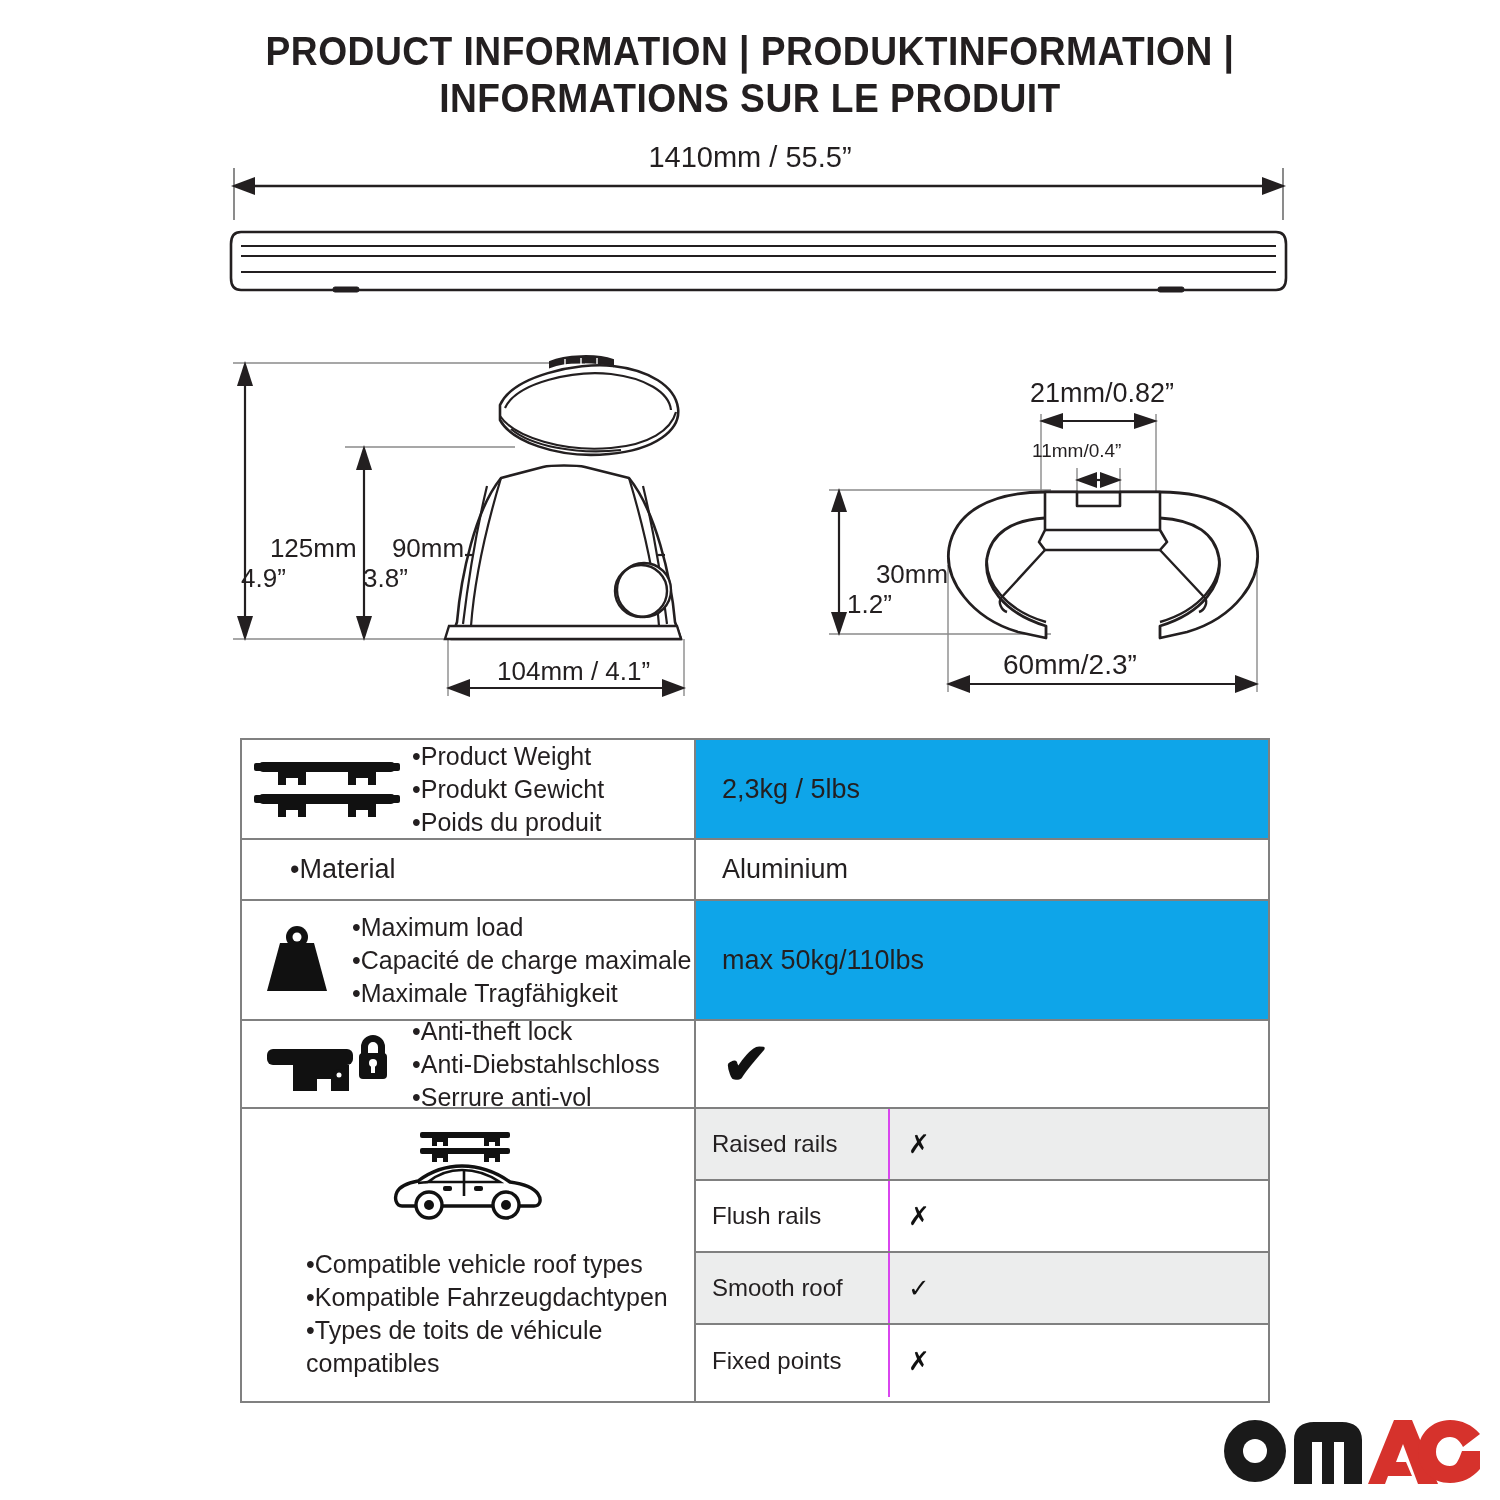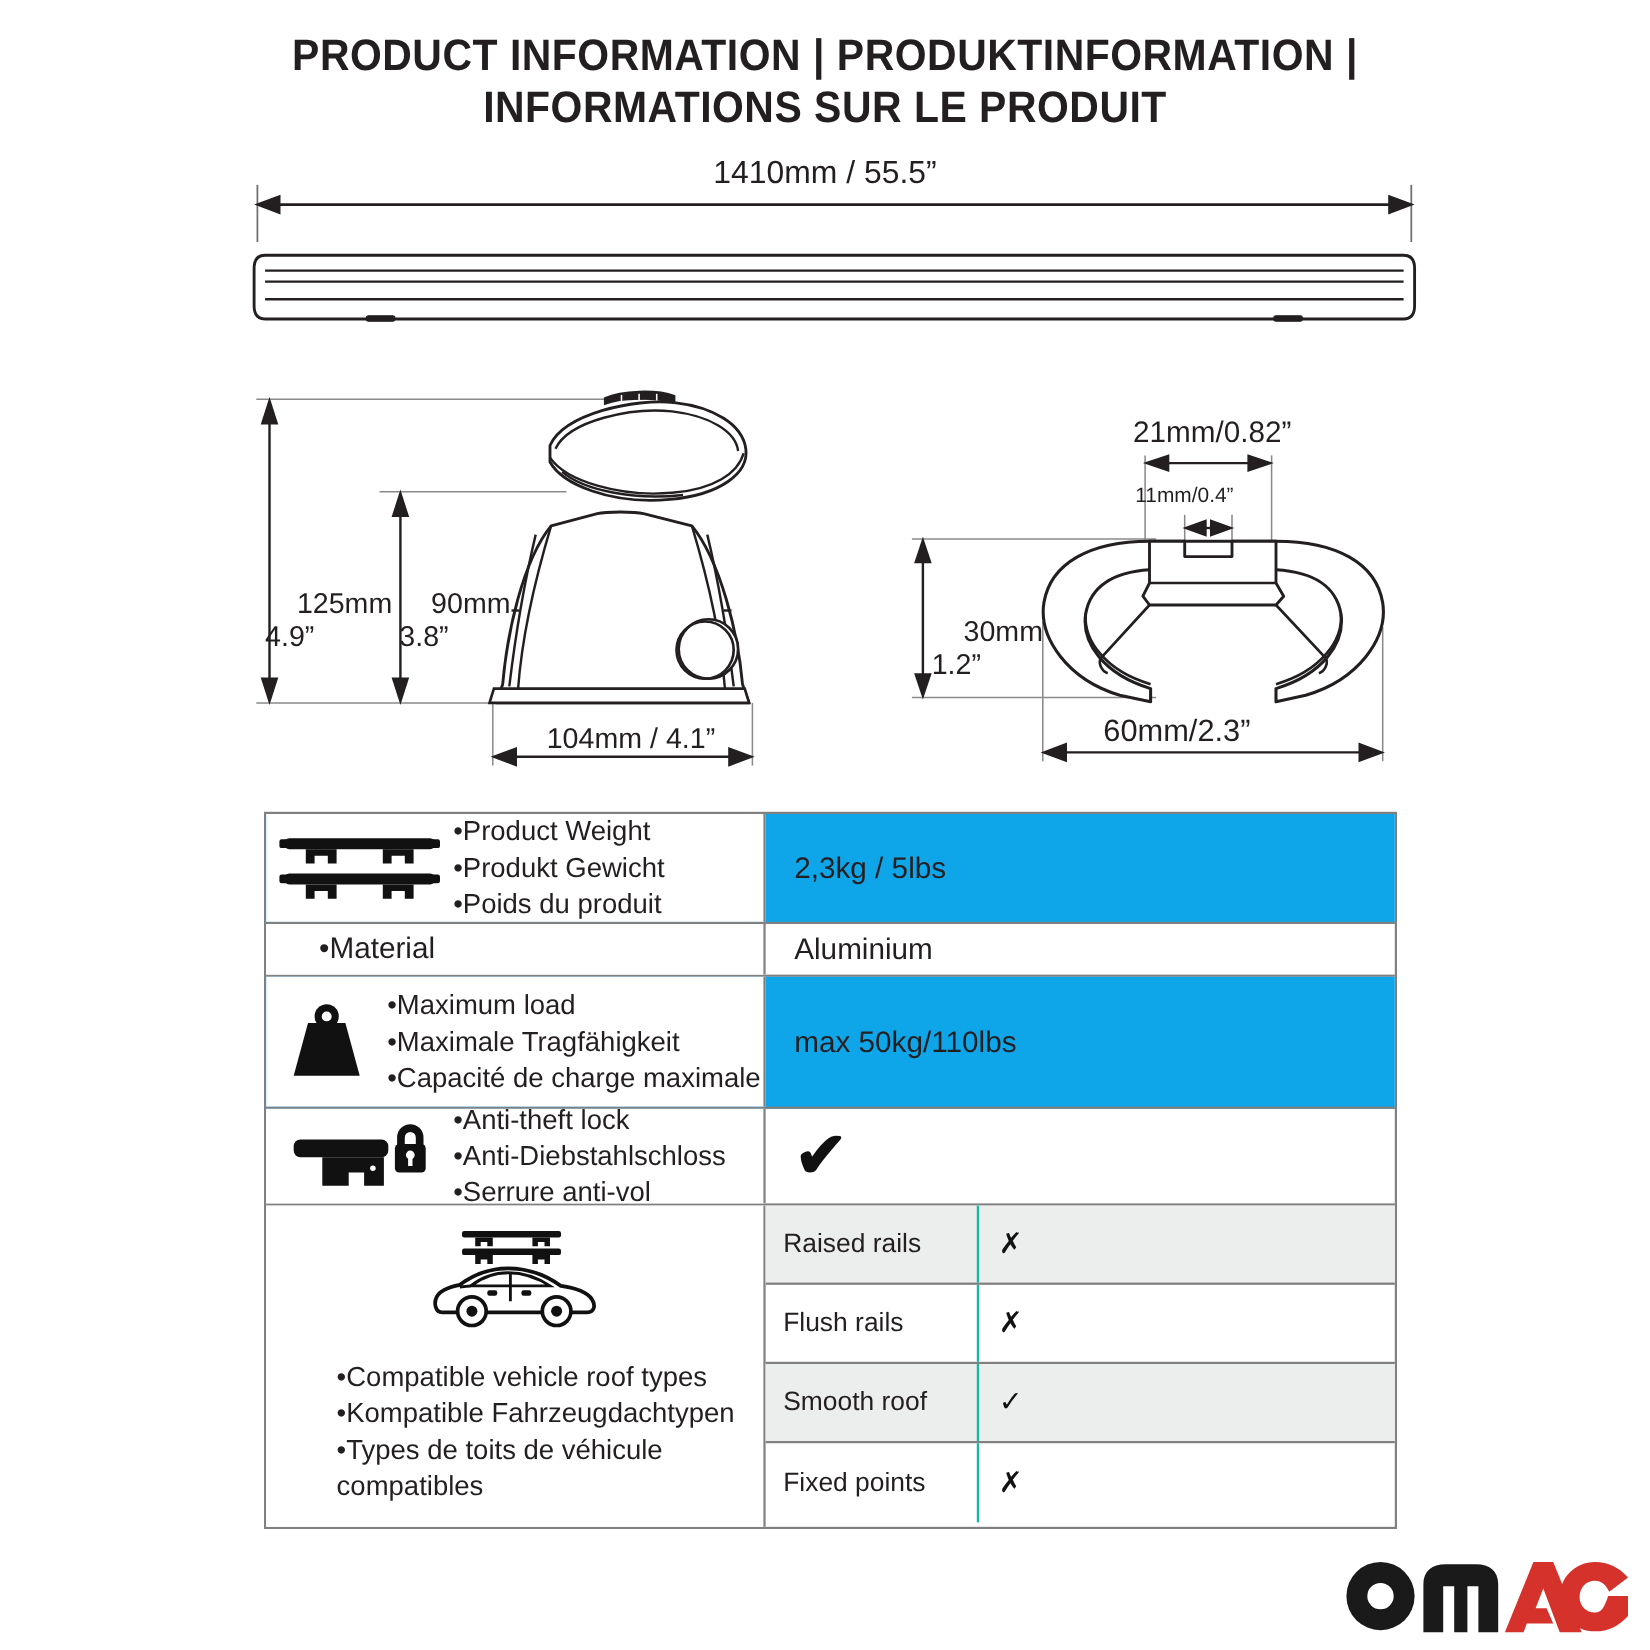--- a/index.html
+++ b/index.html
@@ -145,21 +145,21 @@
     border-bottom: 2px solid #808080;
     box-sizing: border-box;
     align-items: center;
   }
   .compat-subrow:last-child { border-bottom: none; }
   .compat-subrow.shade { background: #eceded; }
   .compat-name {
     width: 194px;
     min-width: 194px;
     box-sizing: border-box;
-    border-right: 2px solid #14b8a6;
+    border-right: 2px solid #d946ef;
     height: 100%;
     display: flex;
     align-items: center;
     padding-left: 16px;
     font-size: 24px;
     color: #231f20;
   }
   .compat-val {
     flex: 1;
     padding-left: 18px;
@@ -404,21 +404,21 @@
         </div>
         <div class="label-list">
           <div class="ln">•Product Weight</div>
           <div class="ln">•Produkt Gewicht</div>
           <div class="ln">•Poids du produit</div>
         </div>
       </div>
       <div class="scell-right">2,3kg / 5lbs</div>
     </div>
 
-    <div class="srow" style="height:48px;">
+    <div class="srow" style="height:61px;">
       <div class="scell-left">
         <div class="icon-box"></div>
         <div class="label-list">
           <div class="ln" style="margin-left:-122px;font-size:27px;">•Material</div>
         </div>
       </div>
       <div class="scell-right">Aluminium</div>
     </div>
 
     <div class="srow shade" style="height:120px;">
@@ -427,22 +427,22 @@
           <svg width="66" height="70" viewBox="0 0 66 70">
             <g fill="#111">
               <circle cx="33" cy="12" r="11"></circle>
               <circle cx="33" cy="12" r="4.5" fill="#ffffff"></circle>
               <path d="M16,18 h34 l13,48 h-60 Z"></path>
             </g>
           </svg>
         </div>
         <div class="label-list">
           <div class="ln">•Maximum load</div>
+          <div class="ln">•Capacité de charge maximale</div>
           <div class="ln">•Maximale Tragfähigkeit</div>
-          <div class="ln">•Capacité de charge maximale</div>
         </div>
       </div>
       <div class="scell-right">max 50kg/110lbs</div>
     </div>
 
     <div class="srow" style="height:88px;">
       <div class="scell-left">
         <div class="icon-box">
           <svg width="128" height="66" viewBox="0 0 128 66">
             <g fill="#111">

